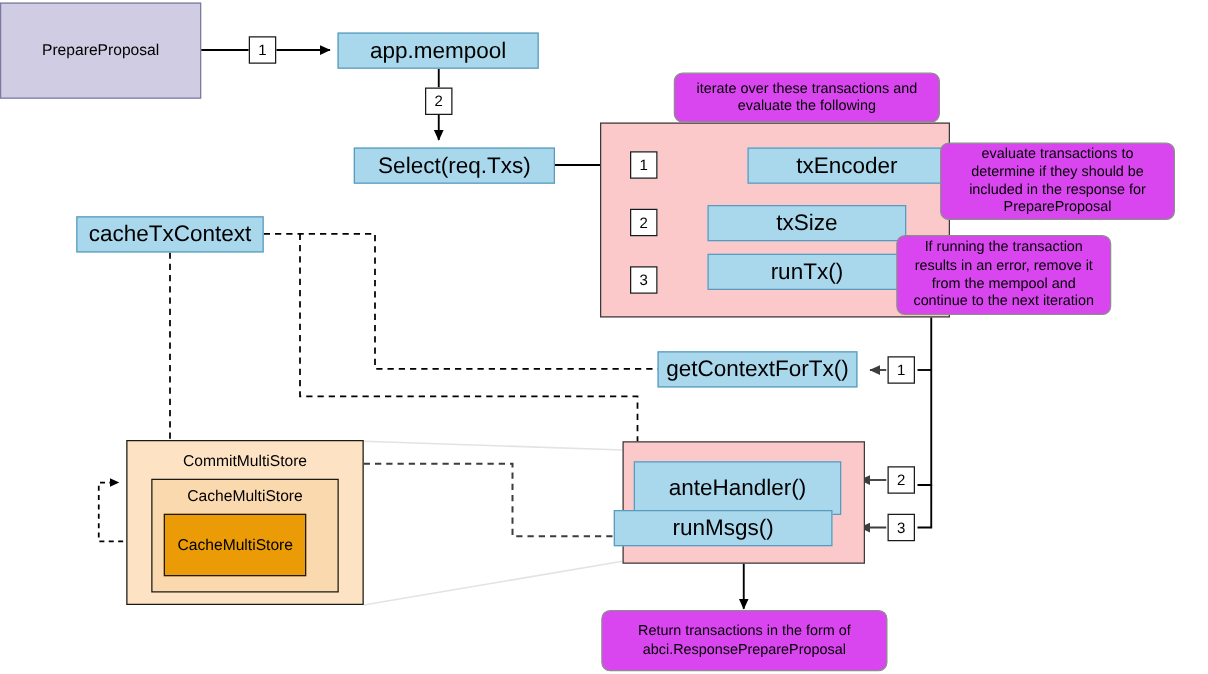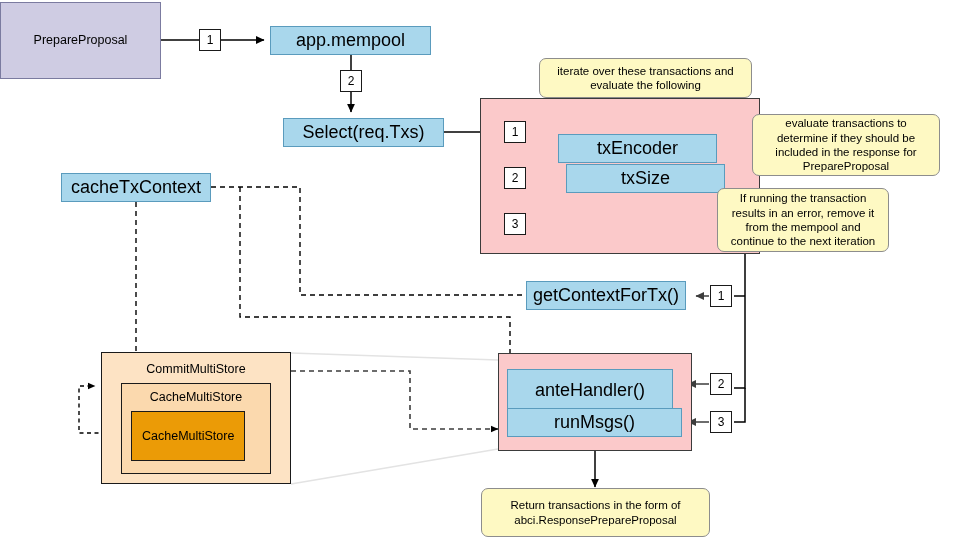--- a/index.html
+++ b/index.html
@@ -60,21 +60,21 @@
   .box-orange-solid {
     background: #eb9b06;
     border: 1px solid #1a1a1a;
     font-size: 12.5px;
     justify-content: flex-start;
     padding-left: 10px;
   }
   .note {
     position: absolute;
     box-sizing: border-box;
-    background: #fef9c3;
+    background: #d946ef;
     border: 1px solid #8d8d8d;
     border-radius: 7px;
     display: flex;
     align-items: center;
     justify-content: center;
     text-align: center;
     font-size: 11.5px;
     line-height: 1.25;
     padding: 3px 7px;
     color: #000000;
@@ -203,40 +203,43 @@
   <div class="node box-blue" style="left:270px; top:118px; width:161px; height:29px;margin-left:13px;">
     <span>Select(req.Txs)</span>
   </div>
 
   <div class="node box-blue" style="left:61px; top:173px; width:150px; height:29px;">
     <span>cacheTxContext</span>
   </div>
 
   <div class="region-pink" style="position:absolute; left:480px; top:98px; width:278px; height:154px;"></div>
 
-  <div class="node box-blue" style="left:558px; top:118px; width:159px; height:29px;margin-top:16px;">
+  <div class="node box-blue" style="left:598px; top:118px; width:159px; height:29px;">
     <span>txEncoder</span>
   </div>
 
   <div class="node box-blue" style="left:566px; top:164px; width:159px; height:29px;">
     <span>txSize</span>
   </div>
 
+  <div class="node box-blue" style="left:566px; top:203px; width:159px; height:29px;">
+    <span>runTx()</span>
+  </div>
 
   <div class="node box-blue" style="left:526px; top:281px; width:160px; height:29px;">
     <span>getContextForTx()</span>
   </div>
 
   <div class="region-pink" style="position:absolute; left:498px; top:353px; width:192px; height:96px;"></div>
 
   <div class="node box-blue" style="left:507px; top:369px; width:166px; height:43px;">
     <span>anteHandler()</span>
   </div>
 
-  <div class="node box-blue" style="left:507px; top:408px; width:175px; height:29px;">
+  <div class="node box-blue" style="left:491px; top:408px; width:175px; height:29px;">
     <span>runMsgs()</span>
   </div>
 
   <div class="node box-orange-outer" style="left:101px; top:352px; width:190px; height:132px;">
     <span>CommitMultiStore</span>
   </div>
 
   <div class="node box-orange-mid" style="left:121px; top:383px; width:150px; height:91px; z-index:4;">
     <span>CacheMultiStore</span>
   </div>

